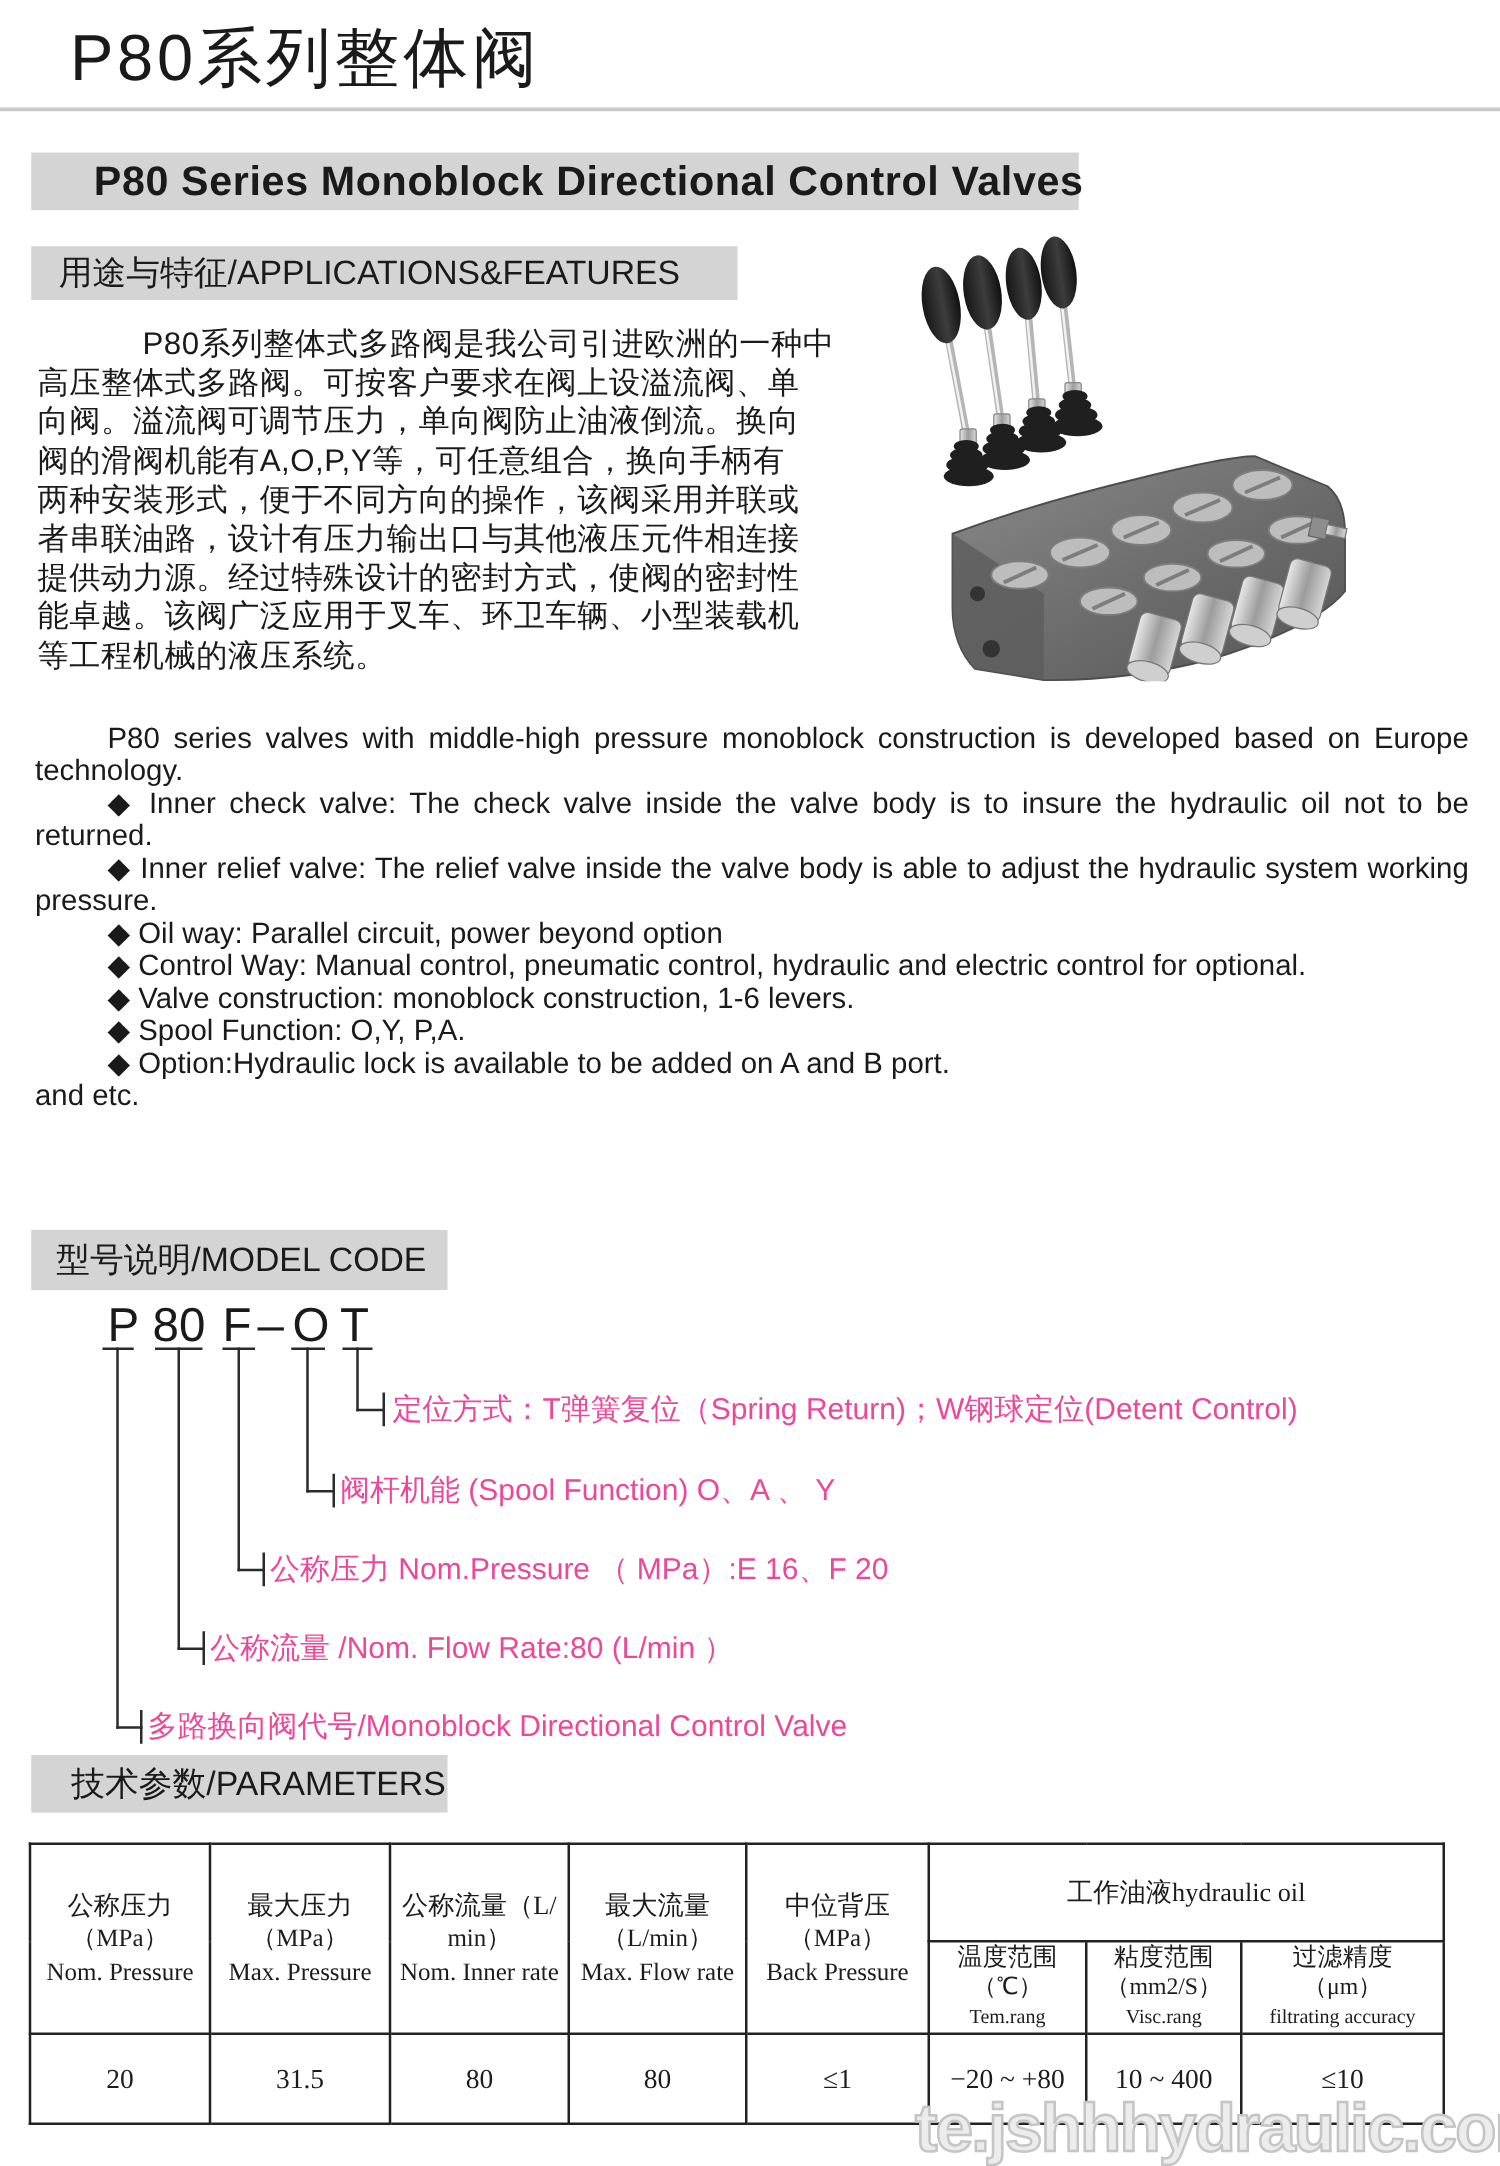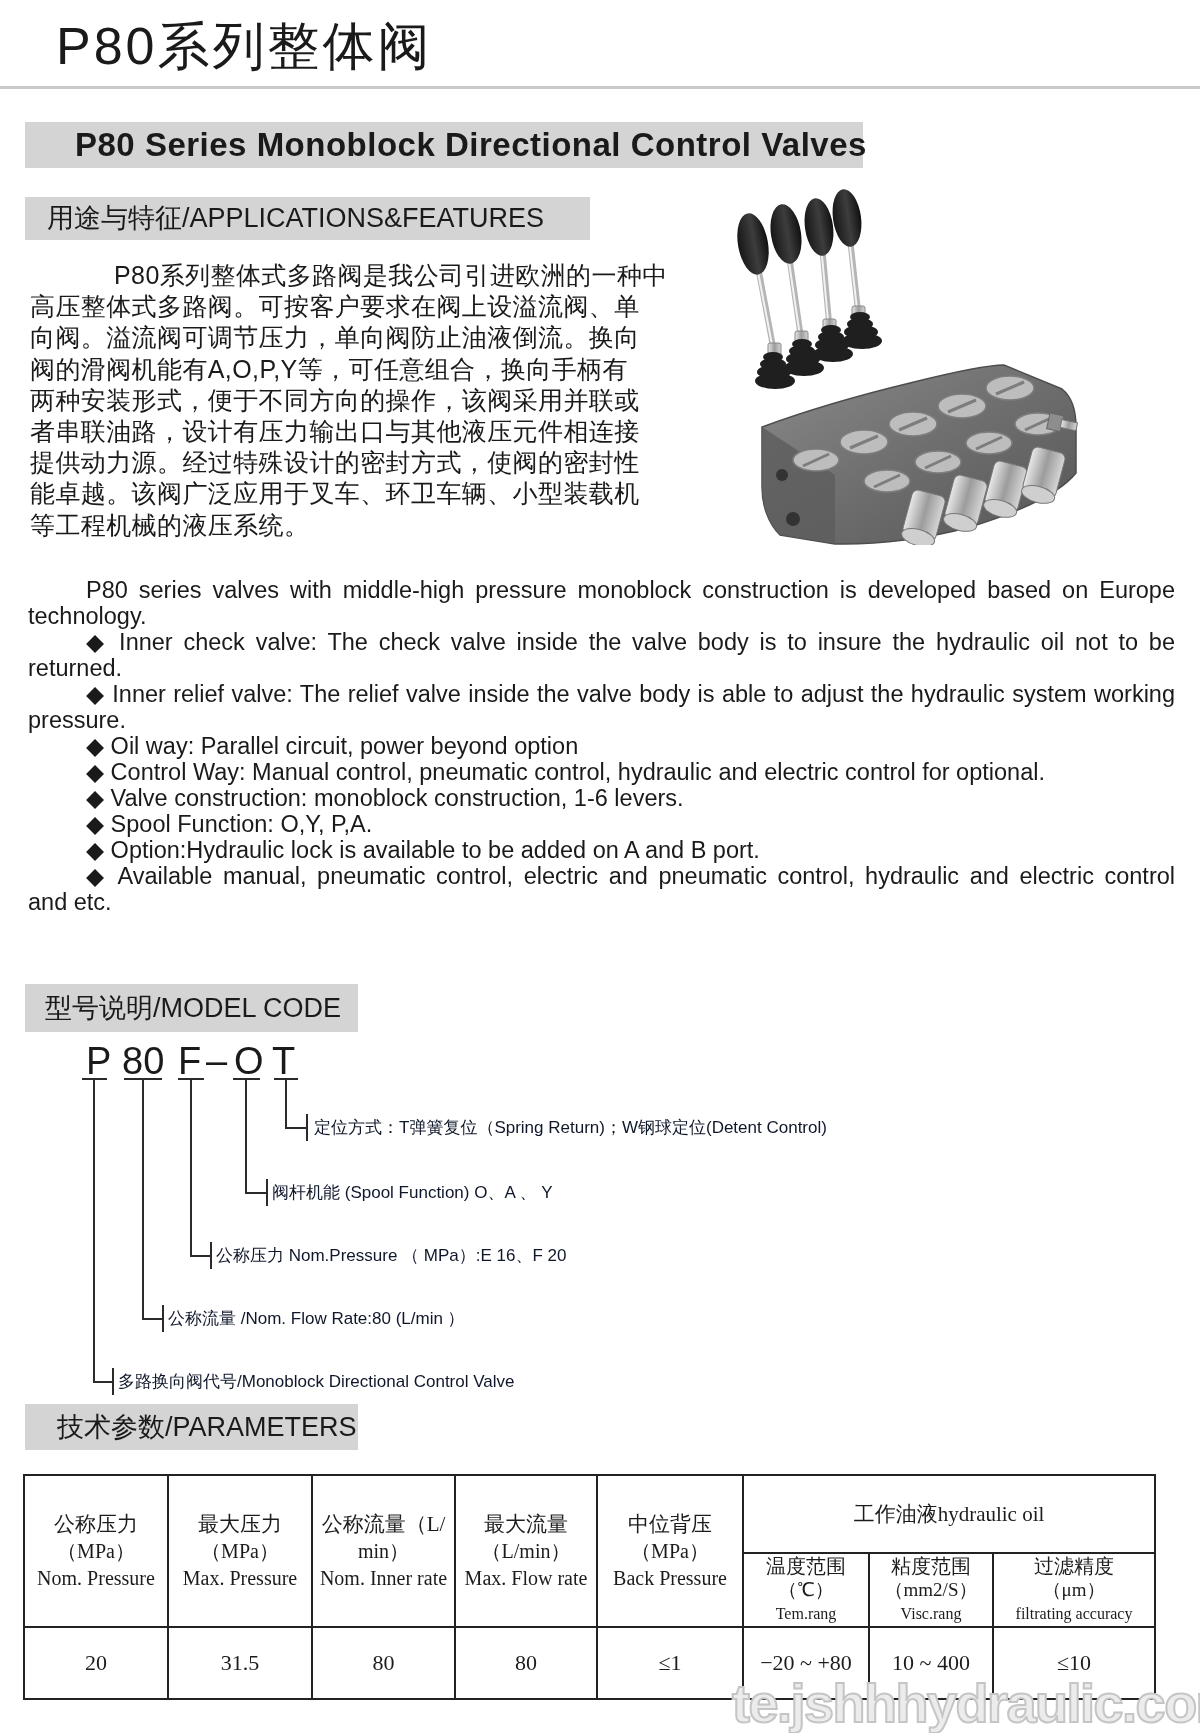--- a/index.html
+++ b/index.html
@@ -25,21 +25,21 @@
   .cn-para .ln.ind{padding-left:84px;}
 
   .en-block{position:absolute;left:28px;top:577px;width:1147px;font-size:23.5px;line-height:26px;}
   .en-block .ln{}
   .en-block .ln.ind{text-indent:58px;}
   .en-block .ln.jl{text-align:justify;text-align-last:justify;}
 
   
   .code-char{position:absolute;top:1040px;font-size:38px;font-weight:500;white-space:nowrap;}
   .mc{position:absolute;background:#2b2b2b;}
-  .mc-label{position:absolute;font-size:17px;line-height:22px;white-space:nowrap;color:#0f172a;}
+  .mc-label{position:absolute;font-size:24px;line-height:22px;white-space:nowrap;color:#ec4899;}
 
   
   .param-table{position:absolute;left:23px;top:1474px;width:1131px;border-collapse:collapse;
                table-layout:fixed;font-family:"Liberation Serif",serif;color:#1c1c1c;}
   .param-table td{border:2px solid #222;text-align:center;vertical-align:middle;padding:0;}
   .param-table .hcn{font-size:21px;line-height:27px;}
   .param-table .hun{font-size:20px;line-height:27px;}
   .param-table .hen{font-size:20px;line-height:27px;}
   .param-table .grp{font-size:21px;height:78px;}
   .param-table .sub .hcn{line-height:24px;font-size:20px;}
@@ -230,21 +230,20 @@
     <div class="ln">technology.</div>
     <div class="ln ind jl">◆ Inner check valve: The check valve inside the valve body is to insure the hydraulic oil not to be</div>
     <div class="ln">returned.</div>
     <div class="ln ind jl">◆ Inner relief valve: The relief valve inside the valve body is able to adjust the hydraulic system working</div>
     <div class="ln">pressure.</div>
     <div class="ln ind">◆ Oil way: Parallel circuit, power beyond option</div>
     <div class="ln ind">◆ Control Way: Manual control, pneumatic control, hydraulic and electric control for optional.</div>
     <div class="ln ind">◆ Valve construction: monoblock construction, 1-6 levers.</div>
     <div class="ln ind">◆ Spool Function: O,Y, P,A.</div>
     <div class="ln ind">◆ Option:Hydraulic lock is available to be added on A and B port.</div>
-    <div class="ln ind jl">◆ Available manual, pneumatic control, electric and pneumatic control, hydraulic and electric control</div>
     <div class="ln">and etc.</div>
   </div>
 
   <div class="sec-box" id="sec-model">型号说明/MODEL CODE</div>
 
   <span class="code-char" style="left:86px">P</span>
   <span class="code-char" style="left:122px">80</span>
   <span class="code-char" style="left:178px">F</span>
   <span class="code-char" style="left:206px">–</span>
   <span class="code-char" style="left:234px">O</span>

